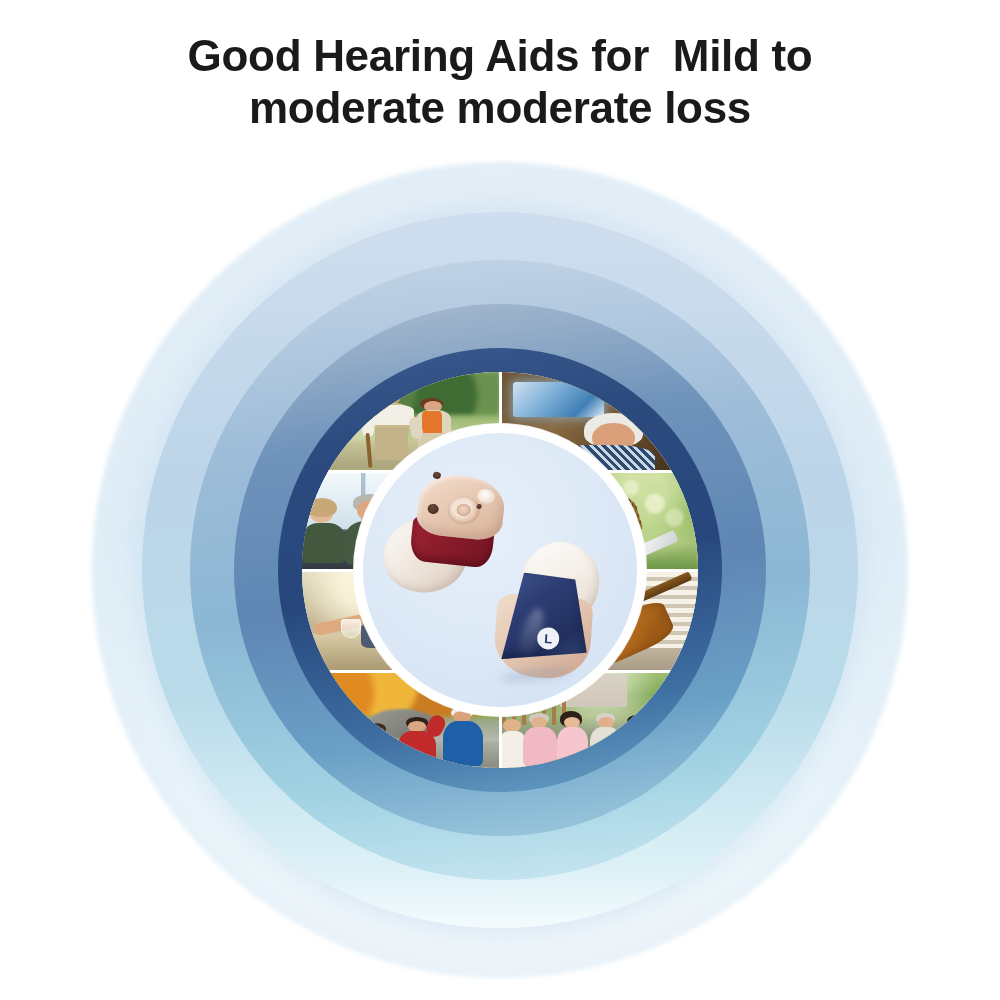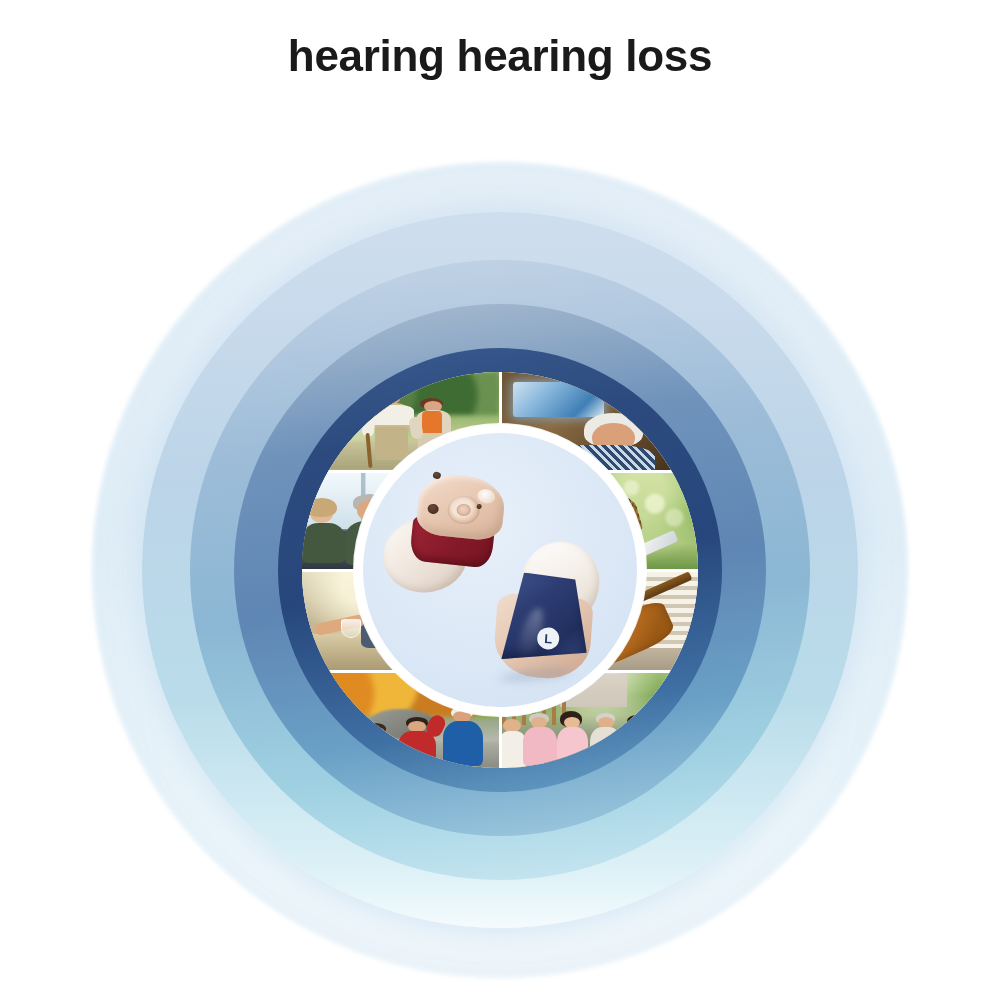--- a/index.html
+++ b/index.html
@@ -389,21 +389,22 @@
     position:absolute; left:6px; top:118px; width:72px; height:12px;
     border-radius:50%;
     background:rgba(120,140,170,.28);
     filter:blur(4px);
   }
 </style>
 </head>
 <body>
 
 <div id="headline">
-  <span class="ln">hearing hearing loss</span>
+  <span class="ln">Good Hearing Aids for  Mild to</span>
+  <span class="ln">moderate moderate loss</span>
 </div>
 
 <div id="hero">
 
   <div class="ring" id="ring5"></div>
   <div class="ring" id="ring4"></div>
   <div class="ring" id="ring3"></div>
   <div class="ring" id="ring2"></div>
   <div class="ring" id="ring1"></div>
 

